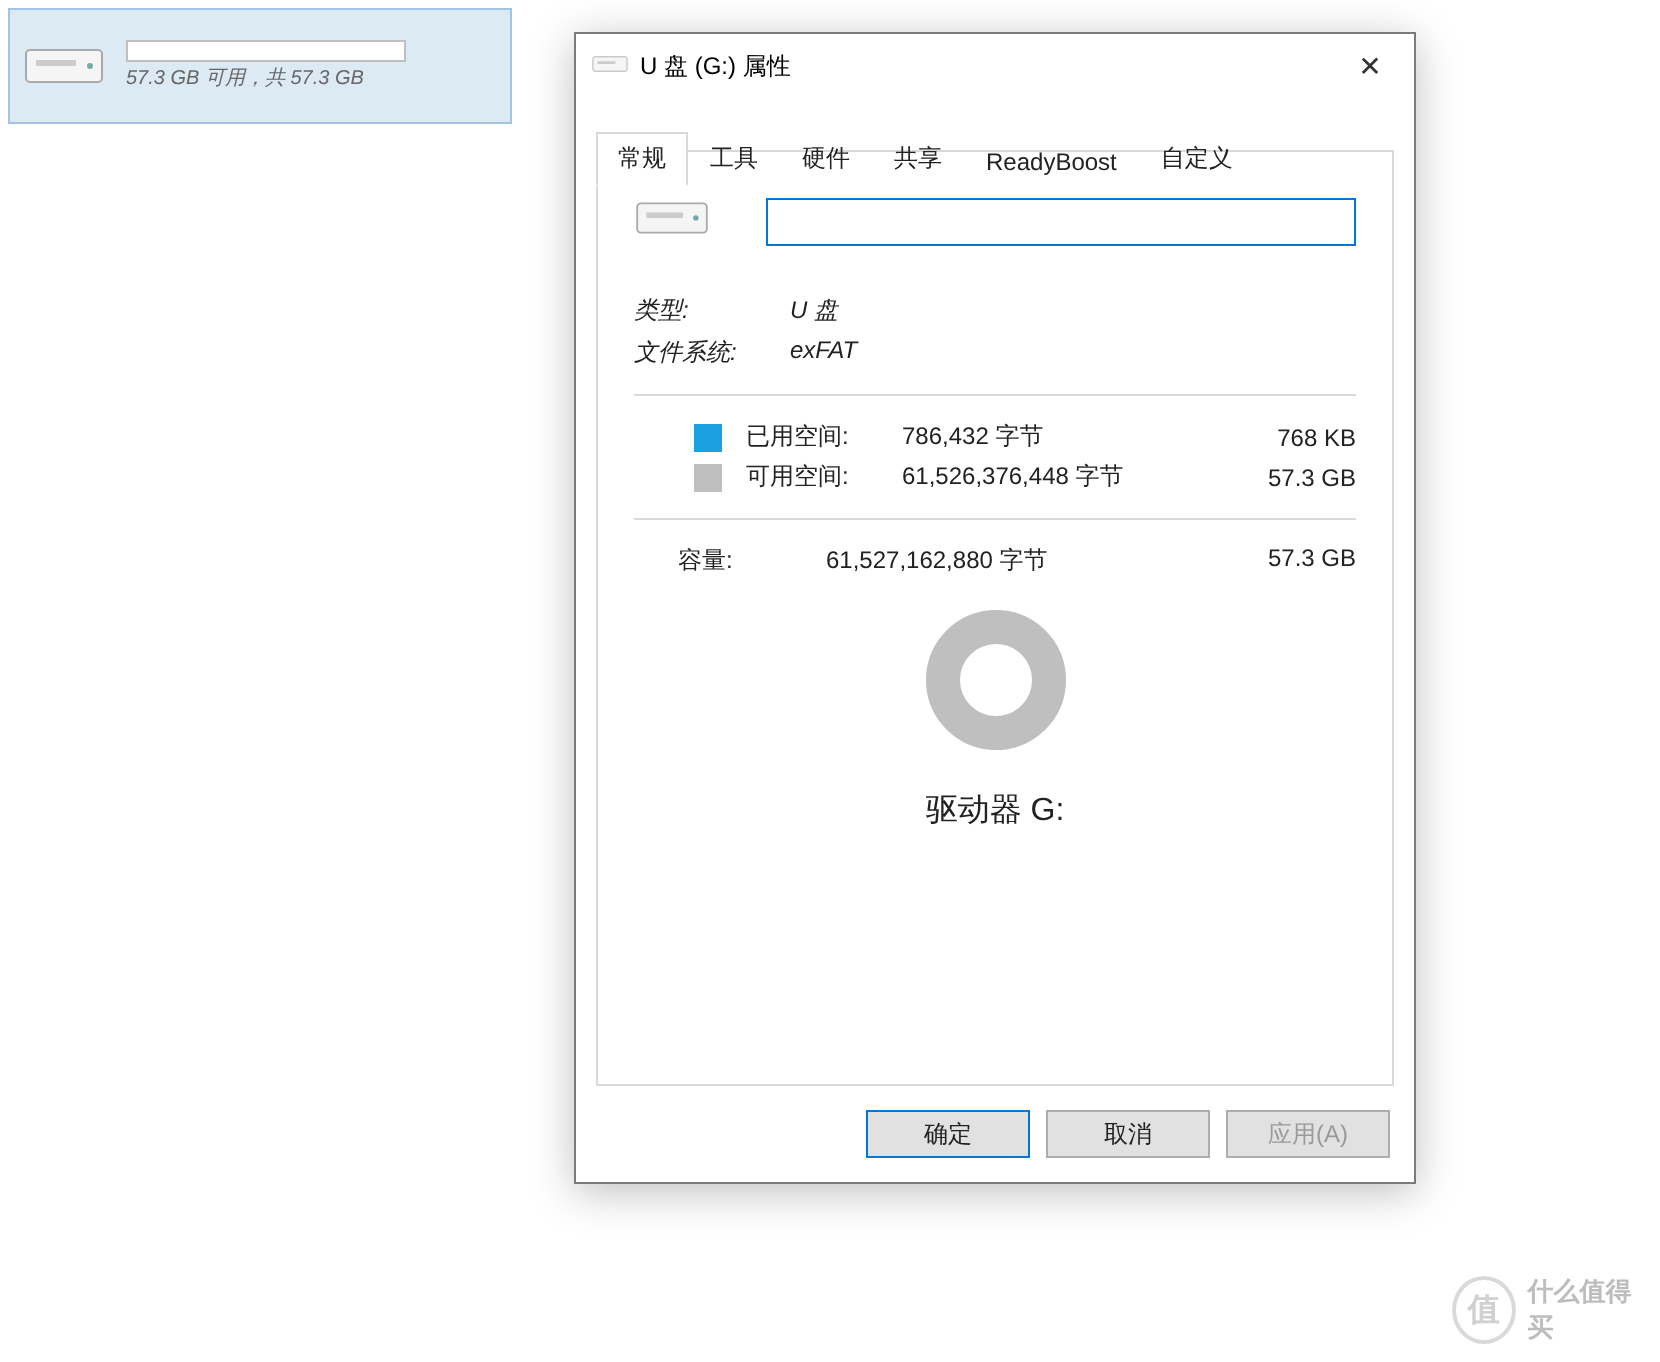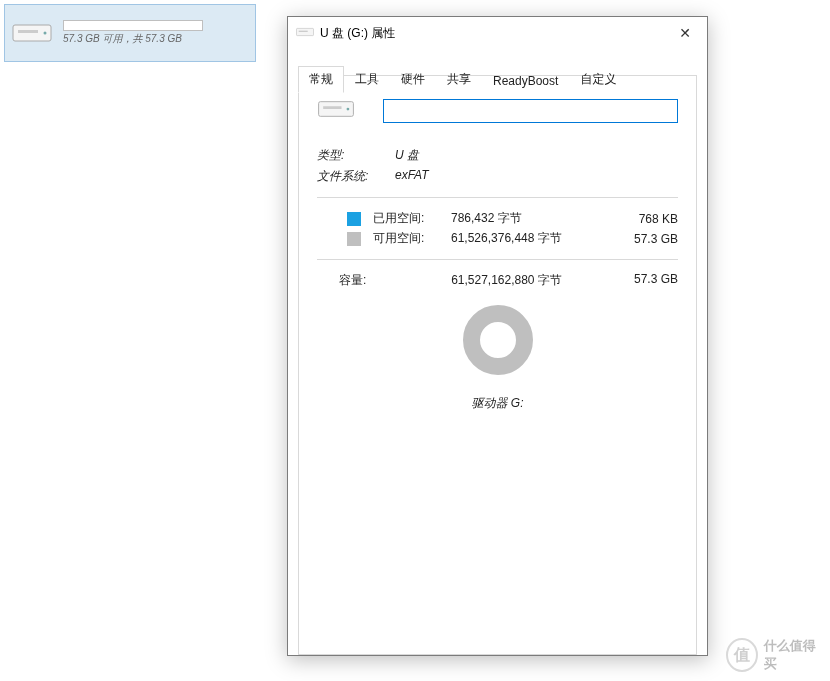--- a/index.html
+++ b/index.html
@@ -35,21 +35,21 @@
 
     
     .drive-svg rect.body { fill: #f5f5f5; stroke: #aaa; stroke-width: 1; }
     .drive-svg rect.slot { fill: #ccc; }
     .drive-svg circle.led { fill: #7aa; }
 
     
     .dialog {
       position: absolute;
       left: 287px; top: 16px;
-      width: 421px; height: 640px;
+      width: 421px; height: 576px;
       background: #fff;
       border: 1px solid #7b7b7b;
       box-shadow: 0 4px 20px rgba(0,0,0,0.25);
       display: flex; flex-direction: column;
     }
     .titlebar {
       height: 32px;
       display: flex; align-items: center;
       padding-left: 8px;
       font-size: 12px;
@@ -108,30 +108,30 @@
 
     .hr { height:1px; background:#d9d9d9; margin: 12px 0; }
 
     .space-row { display:grid; grid-template-columns: 18px 70px 1fr 70px; align-items:center; gap:8px; margin: 3px 0; padding-left: 30px;}
     .space-row .sw { width:14px; height:14px; }
     .space-row .bytes { text-align:left; white-space: nowrap;}
     .space-row .hr-size { text-align:right; white-space: nowrap;}
 
     .cap-row { display:grid; grid-template-columns: 88px 1fr 70px; gap:8px; margin-top: 6px;}
     .cap-row .lab { padding-left:22px;}
-    .cap-row .bytes{text-align:center;}
+    .cap-row .bytes{text-align:left;}
     .cap-row .hr-size{text-align:right;}
 
     .pie-wrap { display:flex; flex-direction:column; align-items:center; margin-top:16px;}
     .pie {
       width: 70px; height:70px;
       border: 17px solid #bfbfbf;
       border-radius: 50%;
     }
-    .drive-label { margin-top: 20px; font-size:12px;font-style:italic;}
+    .drive-label { margin-top: 20px; font-size:16px;}
 
     
     .button-bar {
       display:flex; justify-content:flex-end; gap:8px;
       padding: 12px 12px;
     }
     .btn {
       width: 82px; height: 24px;
       font-size:12px;
       background:#e1e1e1;
@@ -242,18 +242,23 @@
       <span class="hr-size">57.3 GB</span>
     </div>
 
     <div class="pie-wrap">
       <div class="pie"></div>
       <span class="drive-label">驱动器 G:</span>
     </div>
 
   </div>
 
+  <div class="button-bar">
+    <div class="btn primary">确定</div>
+    <div class="btn">取消</div>
+    <div class="btn disabled">应用(A)</div>
+  </div>
 </div>
 
 <div class="watermark">
   <div class="circ">值</div>
   <span>什么值得买</span>
 </div>
 
 </body></html>

